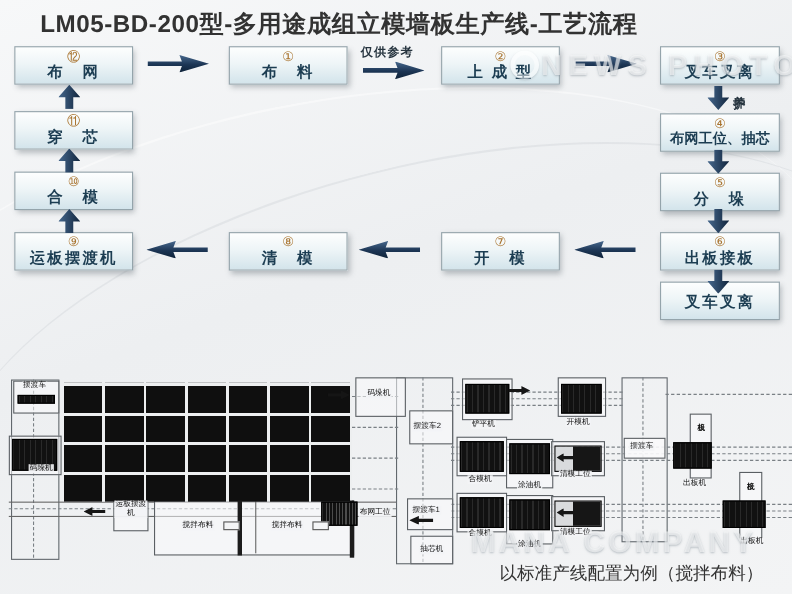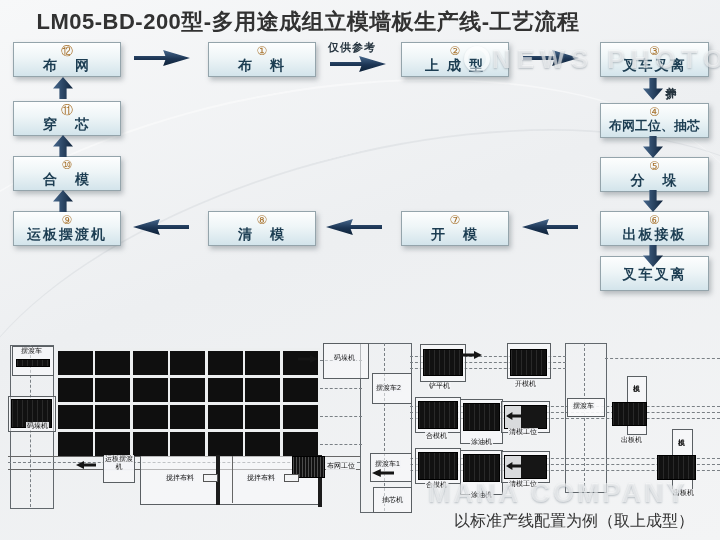--- a/index.html
+++ b/index.html
@@ -297,14 +297,14 @@
 
   <div class="eq-box" id="re1-box"></div>
   <div class="vlbl" id="vl-re1">接板机</div>
   <div class="blk" id="out1-blk"></div>
   <div class="lay-lbl" id="ll-out1">出板机</div>
   <div class="eq-box" id="re2-box"></div>
   <div class="vlbl" id="vl-re2">接板机</div>
   <div class="blk" id="out2-blk"></div>
   <div class="lay-lbl" id="ll-out2">出板机</div>
 
-  <div class="caption">以标准产线配置为例（取上成型）</div>
+  <div class="caption">以标准产线配置为例（搅拌布料）</div>
 </div>
 
 </body></html>

